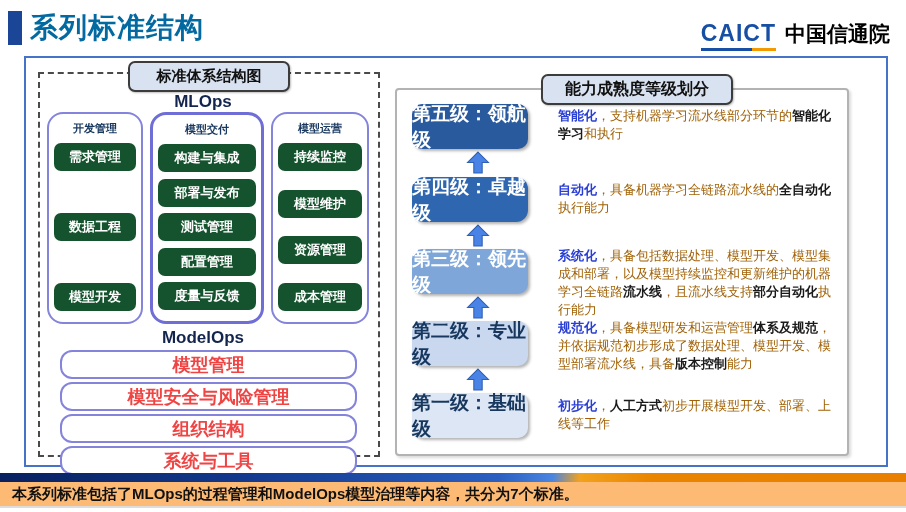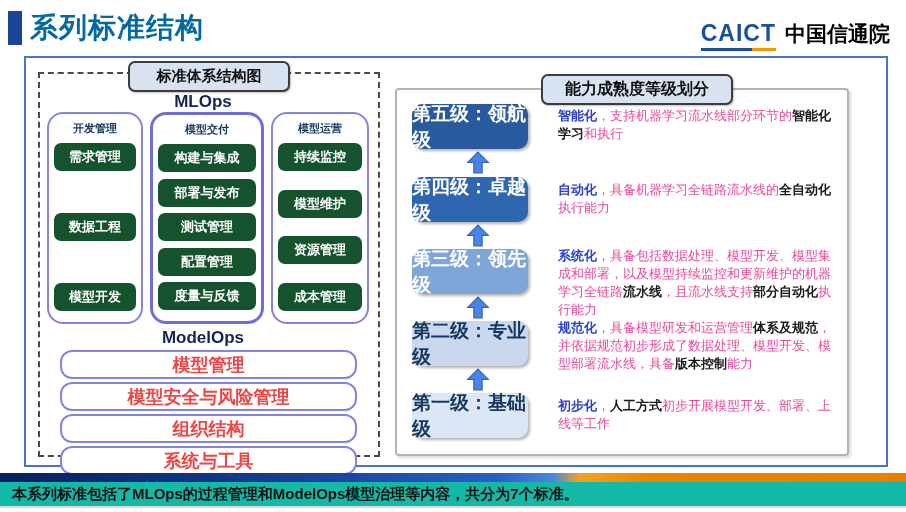--- a/index.html
+++ b/index.html
@@ -44,36 +44,36 @@
   .bar{height:29px;border:2px solid #8484dc;border-radius:12px;display:flex;align-items:center;
         justify-content:center;font-size:18px;font-weight:600;color:#ef4444;background:#fff;box-sizing:border-box;}
 
   
   .mpanel{position:absolute;left:395px;top:88px;width:450px;height:364px;border:2px solid #b3b3b3;
         border-radius:4px;background:#fff;box-shadow:2px 2px 3px rgba(0,0,0,.15);}
   .level-box{position:absolute;left:412px;width:116px;height:45px;border-radius:10px;display:flex;
         align-items:center;justify-content:center;font-size:19px;font-weight:bold;
         box-shadow:2px 2px 3px rgba(0,0,0,.3);z-index:3;}
   .lv5{top:104px;background:#2a5a9e;color:#ffffff;}
-  .lv4{top:177px;background:#2f66b0;color:#ffffff;}
+  .lv4{top:177px;background:#2f66b0;color:#ffffff;border-radius:12px;}
   .lv3{top:249px;background:#7ea6d8;color:#ffffff;}
   .lv2{top:321px;background:#c9d8ef;color:#17375e;}
   .lv1{top:393px;background:#dce6f4;color:#17375e;}
   .arrow{position:absolute;left:464px;width:28px;height:23px;z-index:2;}
   .ar1{top:151px;} .ar2{top:224px;} .ar3{top:296px;} .ar4{top:368px;}
   .desc{position:absolute;left:558px;width:282px;font-size:13px;line-height:1.38;color:#3a3a3a;}
   .d5{top:107px;} .d4{top:181px;} .d3{top:247px;} .d2{top:319px;} .d1{top:397px;}
   .seg-kb{color:#2a3fd4;font-weight:bold;}
   .seg-b{color:#1a1a1a;font-weight:bold;}
-  .seg-n{color:#ec4899;}
+  .seg-n{color:#a16207;}
 
   
   .grad-bar{position:absolute;left:0;top:473px;width:906px;height:9px;
         background:linear-gradient(95deg,#08205f 0%,#133a8f 28%,#2a5fc0 55%,#4a85e0 61%,#f2a21e 64%,#ea8500 72%,#e87f00 100%);}
-  .footer{position:absolute;left:0;top:482px;width:906px;height:26px;background:#14b8a6;
+  .footer{position:absolute;left:0;top:482px;width:906px;height:26px;background:#fdba74;
         border-bottom:2px solid #dcdcdc;display:flex;align-items:center;padding-left:12px;
         box-sizing:border-box;font-size:15px;font-weight:bold;color:#111;}
 </style>
 </head>
 <body>
 
 <div class="page">
 
   <div class="slide-title">
     <div class="title-accent"></div>

